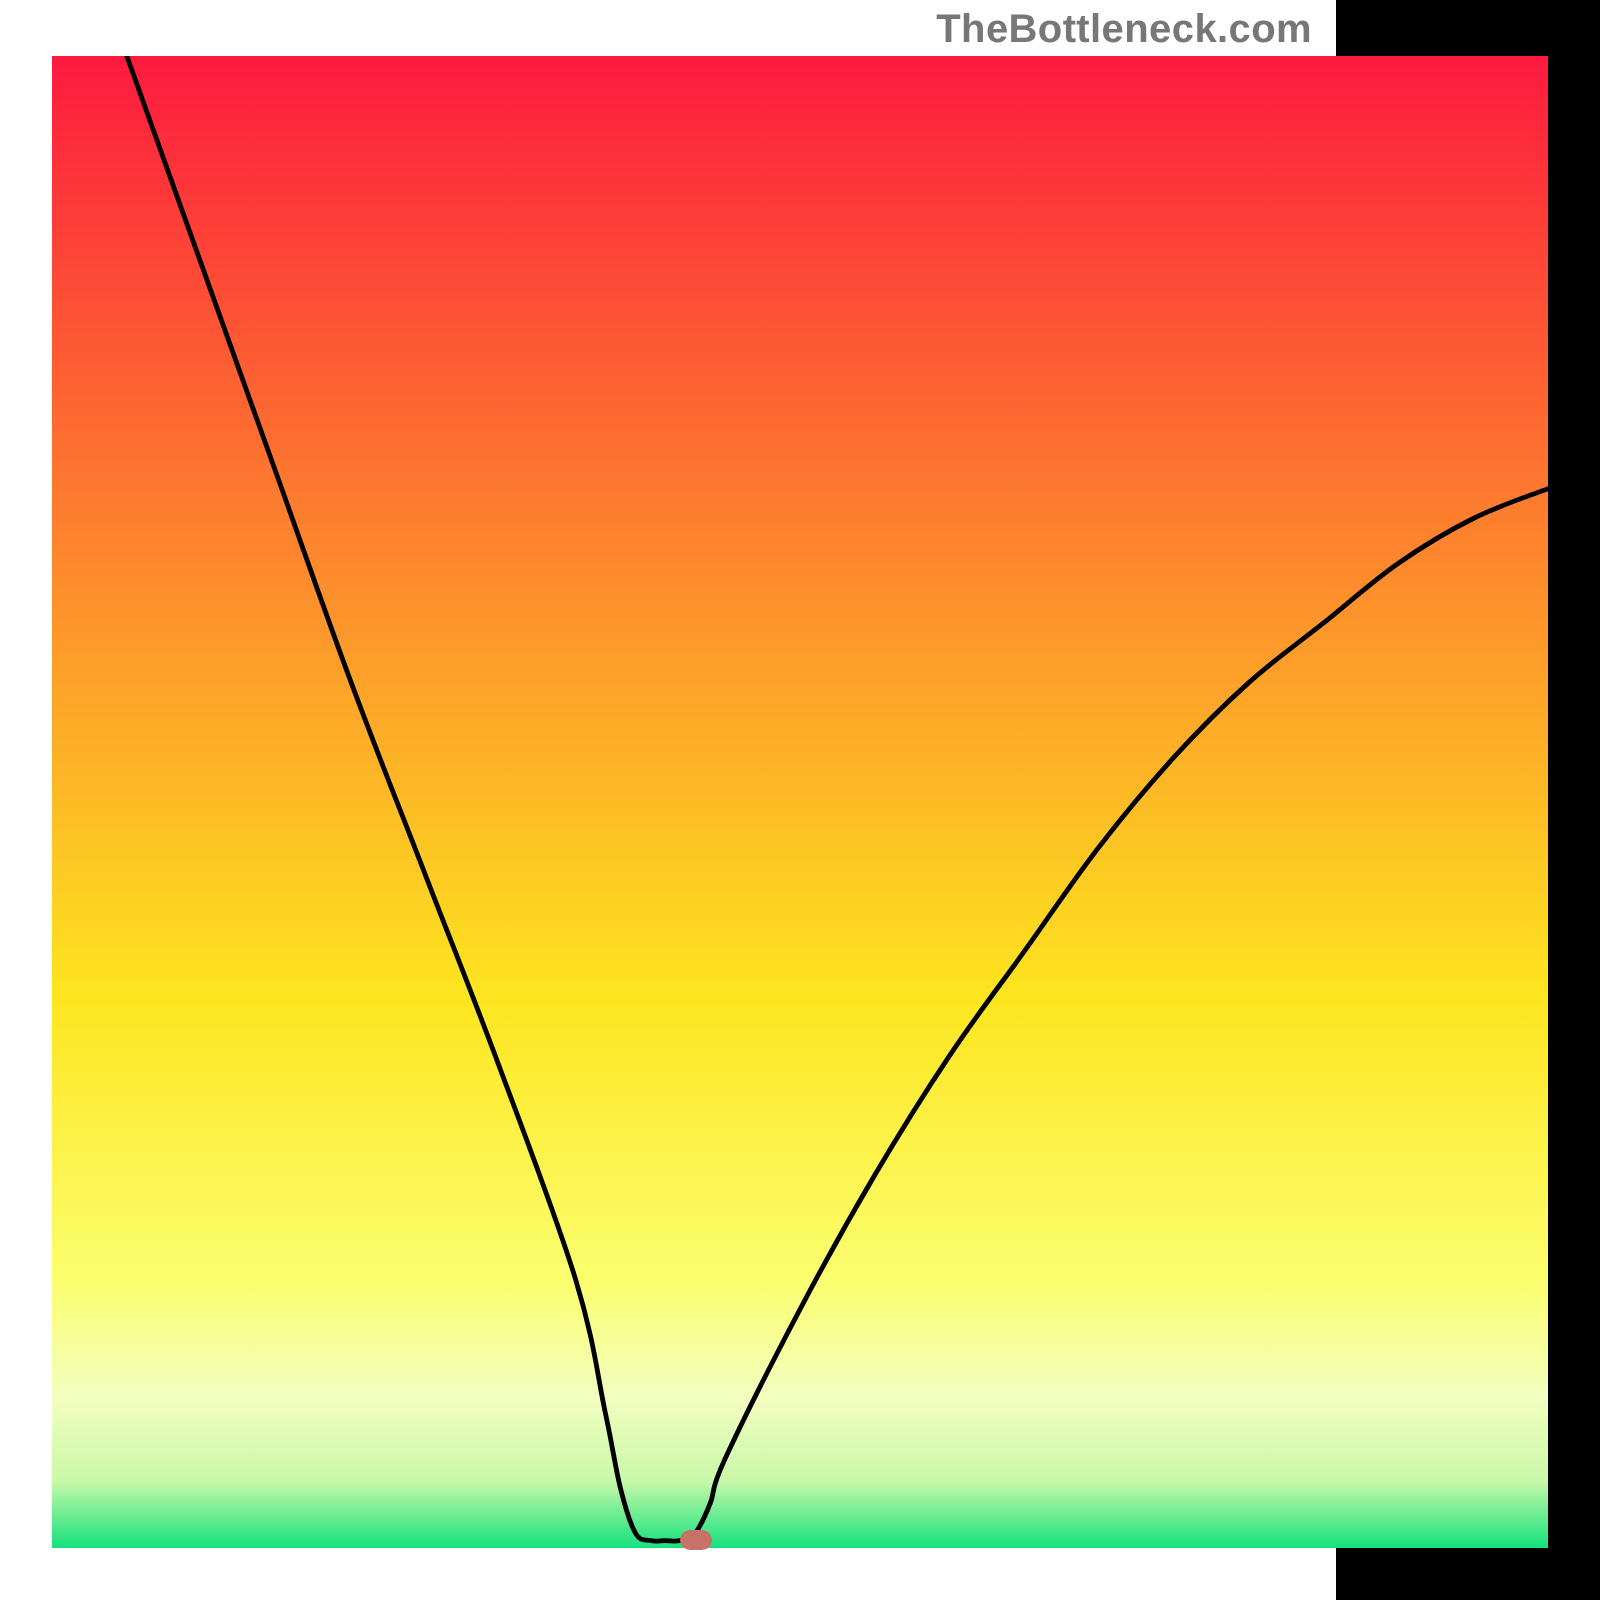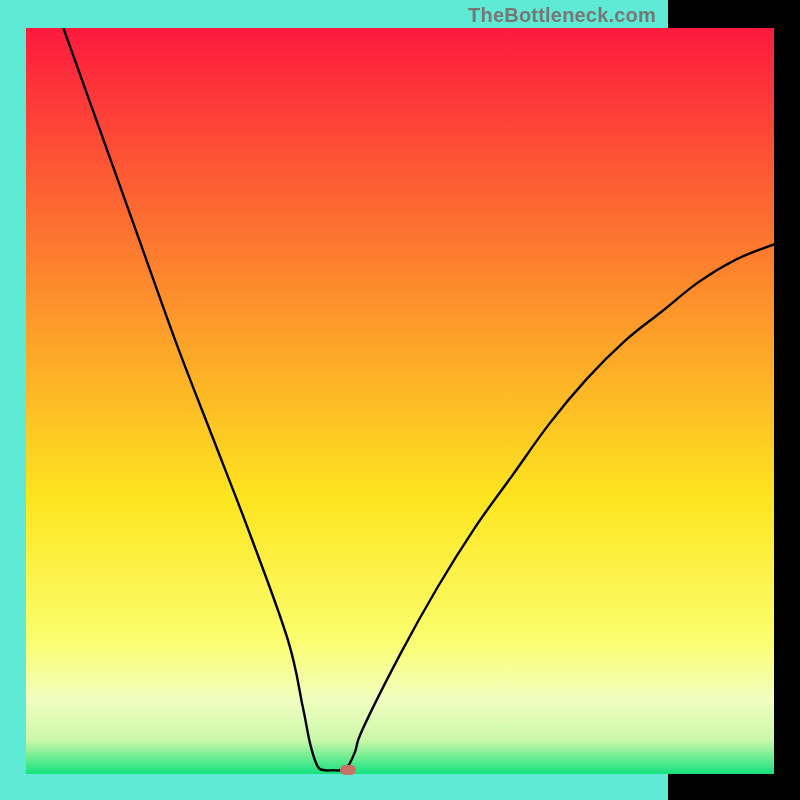--- a/index.html
+++ b/index.html
@@ -8,21 +8,21 @@
     width: 800px;
     height: 800px;
     background: #000;
     overflow: hidden;
     font-family: Arial, Helvetica, sans-serif;
   }
   .frame {
     position: relative;
     width: 668px;
     height: 800px;
-    background: #5eead4;
+    background: #ffffff;
   }
   .watermark {
     position: absolute;
     top: 4px;
     right: 12px;
     color: #777;
     font-size: 20px;
     font-weight: 600;
     letter-spacing: 0.2px;
     z-index: 5;

